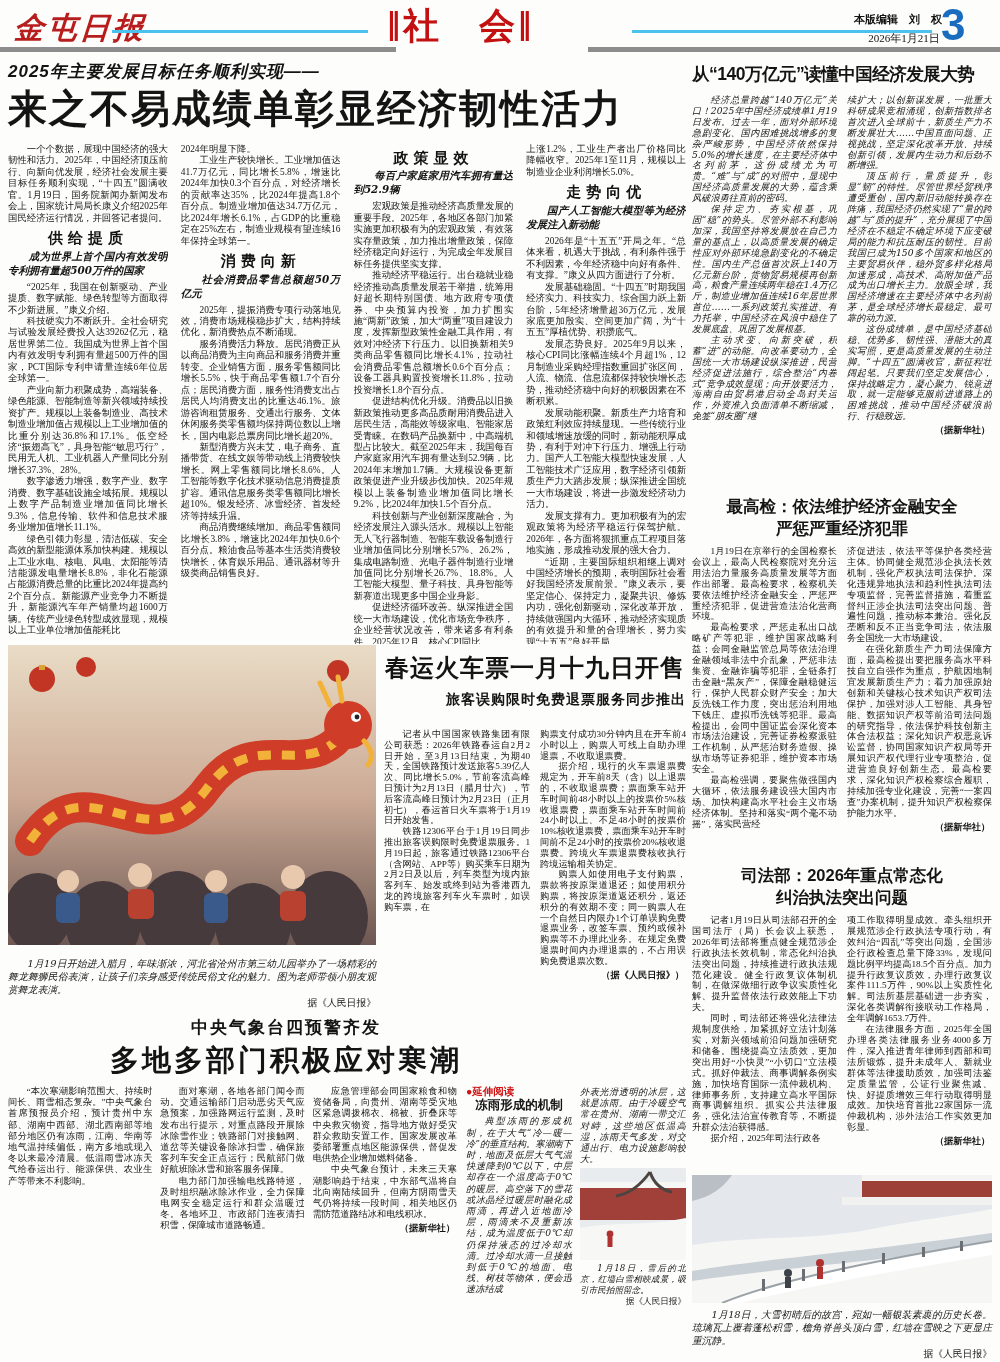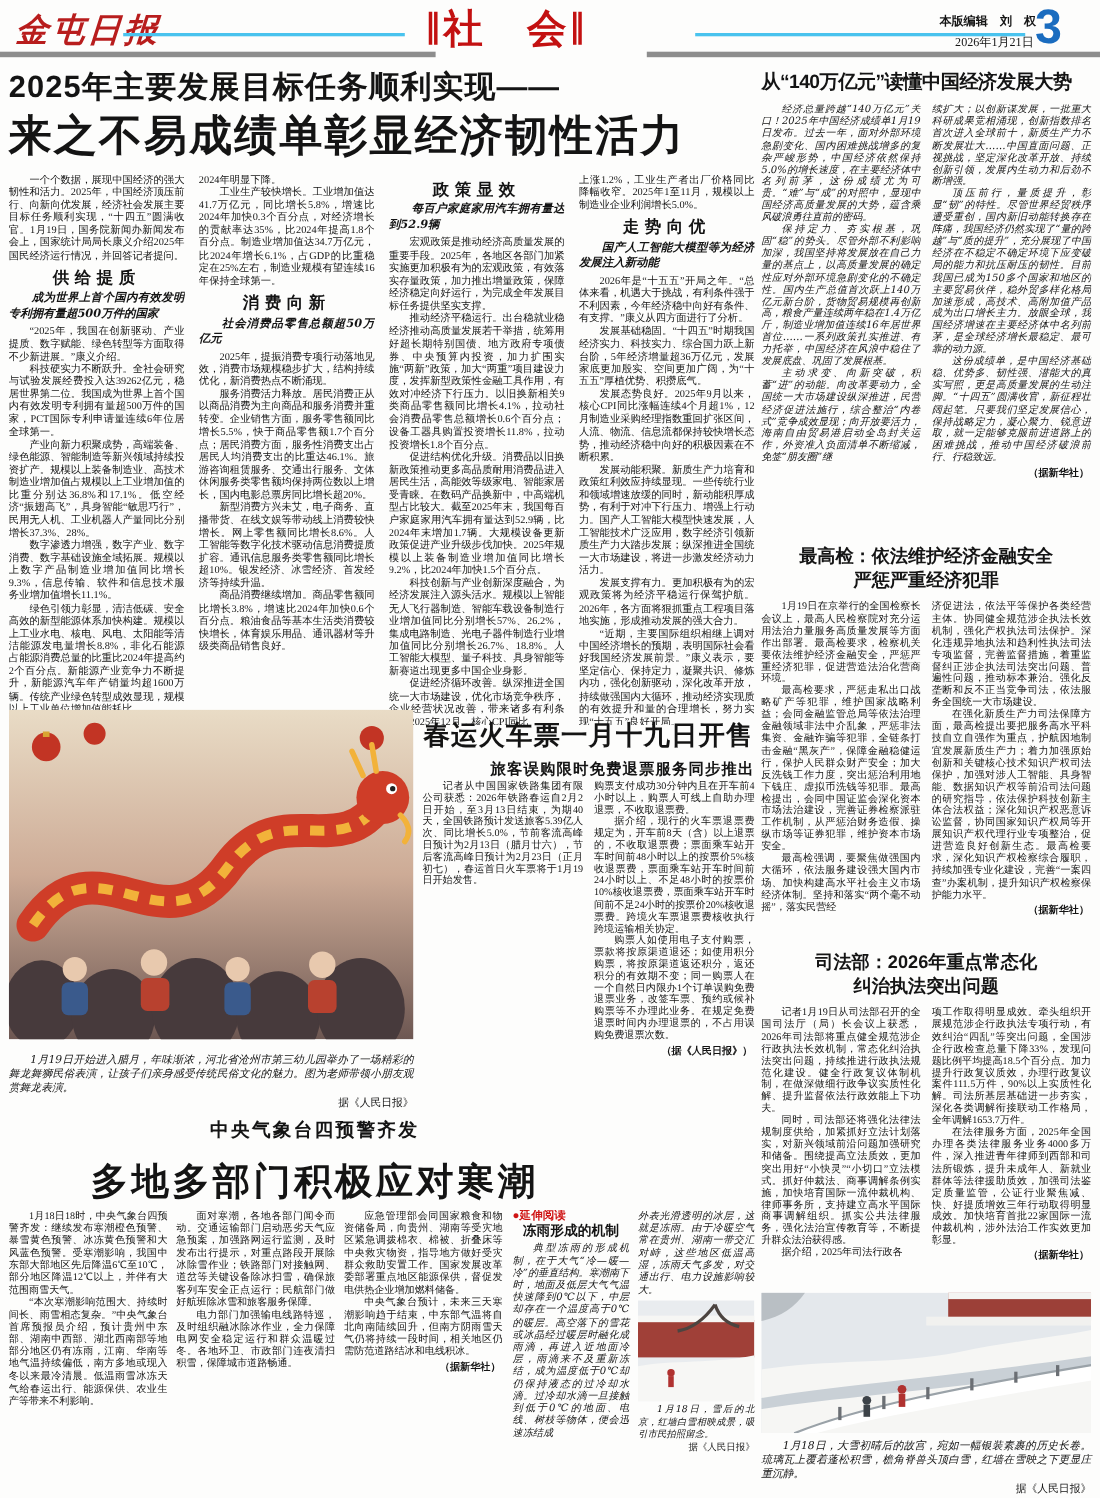--- a/index.html
+++ b/index.html
@@ -32,21 +32,21 @@
   .para{text-align:justify;text-indent:2em;}
   .para.cont{text-indent:0;}
   .sec-head{font-size:15px;font-weight:bold;text-align:center;margin:8px 0 5px;
         font-family:"Liberation Sans",sans-serif;letter-spacing:5px;}
   .kai-sub{font-style:italic;font-family:"DejaVu Serif",serif;font-weight:bold;font-size:10.4px;
         line-height:14px;text-indent:2em;margin:0 0 5px;text-align:justify;}
   .attr-line{text-align:right;font-weight:bold;margin-top:3px;padding-right:2px;}
 
   
   .lead{position:absolute;left:8px;top:60px;width:678px;}
-  .lead-kicker{font-size:28px;font-weight:bold;letter-spacing:1px;}
+  .lead-kicker{font-size:17px;font-weight:bold;letter-spacing:1px;font-style:italic;}
   .lead-headline{font-size:39px;line-height:44px;font-weight:900;letter-spacing:2px;margin-top:4px;}
   .lead-body{margin-top:13px;height:500px;gap:13px;font-size:9.4px;line-height:11.45px;}
 
   
   .rail{position:absolute;left:692px;top:62px;width:300px;}
   .eco-headline{font-size:17.5px;font-weight:bold;white-space:nowrap;letter-spacing:-0.5px;}
   .rail-body{font-size:9.2px;line-height:10.9px;gap:10px;}
   .eco-body{margin-top:9px;height:386px;}
   .rail-h2{font-size:16.5px;line-height:22px;font-weight:bold;text-align:center;}
   .proc-h{margin-top:14px;}
@@ -56,27 +56,27 @@
   .palace-photo{margin-top:8px;width:300px;height:128px;position:relative;overflow:hidden;}
   .photo-caption{margin-top:5px;font-size:9.8px;line-height:13px;text-align:justify;text-indent:2em;}
   .photo-credit{font-size:9.8px;text-align:right;line-height:13px;}
 
   
   .dragon-photo{position:absolute;left:8px;top:645px;width:368px;height:300px;overflow:hidden;}
   .dragon-caption-wrap{position:absolute;left:8px;top:952px;width:368px;}
   .spring{position:absolute;left:384px;top:652px;width:302px;}
   .spring-h{font-size:24px;font-weight:bold;text-align:center;letter-spacing:1px;}
   .spring-sub{font-size:14px;font-weight:bold;text-align:right;margin-top:7px;letter-spacing:1px;}
-  .spring-body{margin-top:0;height:272px;font-size:9.2px;line-height:10.8px;gap:10px;}
+  .spring-body{margin-top:20px;height:272px;font-size:9.2px;line-height:10.8px;gap:10px;}
 
   
   .coldwave{position:absolute;left:8px;top:1016px;width:678px;}
   .cw-head{width:556px;}
   .cw-kicker{font-size:17px;font-weight:bold;text-align:center;letter-spacing:2px;}
-  .cw-headline{font-size:34px;line-height:34px;font-weight:900;text-align:center;letter-spacing:3px;margin-top:18px;}
+  .cw-headline{font-size:29px;line-height:34px;font-weight:900;text-align:center;letter-spacing:3px;margin-top:4px;}
   .cw-row{display:flex;gap:9px;margin-top:9px;}
   .cw-body{width:449px;height:272px;font-size:9.2px;line-height:11.2px;gap:8px;}
   .ext{width:220px;display:flex;gap:8px;font-size:9.2px;line-height:11.2px;height:272px;overflow:hidden;}
   .ext .col{flex:1 1 0;min-width:0;}
   .ext-label{color:#cf1414;font-weight:bold;font-size:10.5px;font-family:"Liberation Sans",sans-serif;}
   .ext-title{font-size:12.5px;font-weight:bold;text-align:center;margin:3px 0 4px;font-family:"Liberation Sans",sans-serif;}
   .ext-photo{width:100%;height:92px;margin:4px 0 3px;overflow:hidden;}
   .ext-caption{font-size:8.6px;line-height:11px;text-align:justify;text-indent:2em;}
   .ext-credit{font-size:8.6px;text-align:right;line-height:11px;}
 
@@ -275,39 +275,39 @@
     <div class="photo-caption kai">1月19日开始进入腊月，年味渐浓，河北省沧州市第三幼儿园举办了一场精彩的舞龙舞狮民俗表演，让孩子们亲身感受传统民俗文化的魅力。图为老师带领小朋友观赏舞龙表演。</div>
     <div class="photo-credit">据《人民日报》</div>
   </div>
 
   <div class="spring">
     <div class="spring-h sans">春运火车票一月十九日开售</div>
     <div class="spring-sub sans">旅客误购限时免费退票服务同步推出</div>
     <div class="cols spring-body">
         <div class="col">
           <div class="para">记者从中国国家铁路集团有限公司获悉：2026年铁路春运自2月2日开始，至3月13日结束，为期40天，全国铁路预计发送旅客5.39亿人次、同比增长5.0%，节前客流高峰日预计为2月13日（腊月廿六），节后客流高峰日预计为2月23日（正月初七），春运首日火车票将于1月19日开始发售。</div>
+          <div class="para">铁路12306平台于1月19日同步推出旅客误购限时免费退票服务。1月19日起，旅客通过铁路12306平台（含网站、APP等）购买乘车日期为2月2日及以后，列车类型为境内旅客列车、始发或终到站为香港西九龙的跨境旅客列车火车票时，如误购车票，在</div>
         </div>
         <div class="col">
           <div class="para cont">购票支付成功30分钟内且在开车前4小时以上，购票人可线上自助办理退票，不收取退票费。</div>
           <div class="para">据介绍，现行的火车票退票费规定为，开车前8天（含）以上退票的，不收取退票费；票面乘车站开车时间前48小时以上的按票价5%核收退票费，票面乘车站开车时间前24小时以上、不足48小时的按票价10%核收退票费，票面乘车站开车时间前不足24小时的按票价20%核收退票费。跨境火车票退票费核收执行跨境运输相关协定。</div>
           <div class="para">购票人如使用电子支付购票，票款将按原渠道退还；如使用积分购票，将按原渠道返还积分，返还积分的有效期不变；同一购票人在一个自然日内限办1个订单误购免费退票业务，改签车票、预约或候补购票等不办理此业务。在规定免费退票时间内办理退票的，不占用误购免费退票次数。</div>
           <div class="attr-line">（据《人民日报》）</div>
         </div>
       </div>
   </div>
 
   <div class="coldwave">
     <div class="cw-head">
       <div class="cw-kicker sans">中央气象台四预警齐发</div>
       <div class="cw-headline sans">多地多部门积极应对寒潮</div>
     </div>
     <div class="cw-row">
       <div class="cols cw-body">
           <div class="col">
-            <div class="para">1月18日18时，中央气象台四预警齐发：继续发布寒潮橙色预警、暴雪黄色预警、冰冻黄色预警和大风蓝色预警。受寒潮影响，我国中东部大部地区先后降温6℃至10℃，部分地区降温12℃以上，并伴有大范围雨雪天气。</div>
             <div class="para">“本次寒潮影响范围大、持续时间长、雨雪相态复杂。”中央气象台首席预报员介绍，预计贵州中东部、湖南中西部、湖北西南部等地部分地区仍有冻雨，江南、华南等地气温持续偏低，南方多地或现入冬以来最冷清晨。低温雨雪冰冻天气给春运出行、能源保供、农业生产等带来不利影响。</div>
           </div>
           <div class="col">
             <div class="para">面对寒潮，各地各部门闻令而动。交通运输部门启动恶劣天气应急预案，加强路网运行监测，及时发布出行提示，对重点路段开展除冰除雪作业；铁路部门对接触网、道岔等关键设备除冰扫雪，确保旅客列车安全正点运行；民航部门做好航班除冰雪和旅客服务保障。</div>
             <div class="para">电力部门加强输电线路特巡，及时组织融冰除冰作业，全力保障电网安全稳定运行和群众温暖过冬。各地环卫、市政部门连夜清扫积雪，保障城市道路畅通。</div>
           </div>
           <div class="col">
             <div class="para">应急管理部会同国家粮食和物资储备局，向贵州、湖南等受灾地区紧急调拨棉衣、棉被、折叠床等中央救灾物资，指导地方做好受灾群众救助安置工作。国家发展改革委部署重点地区能源保供，督促发电供热企业增加燃料储备。</div>
             <div class="para">中央气象台预计，未来三天寒潮影响趋于结束，中东部气温将自北向南陆续回升，但南方阴雨雪天气仍将持续一段时间，相关地区仍需防范道路结冰和电线积冰。</div>
             <div class="attr-line">（据新华社）</div>

